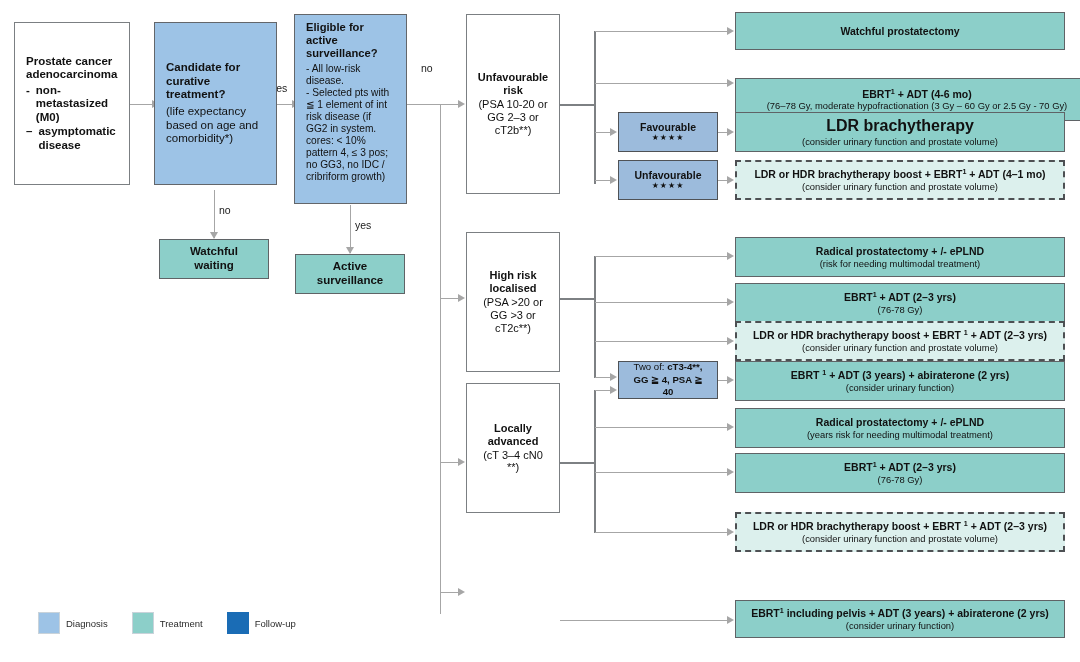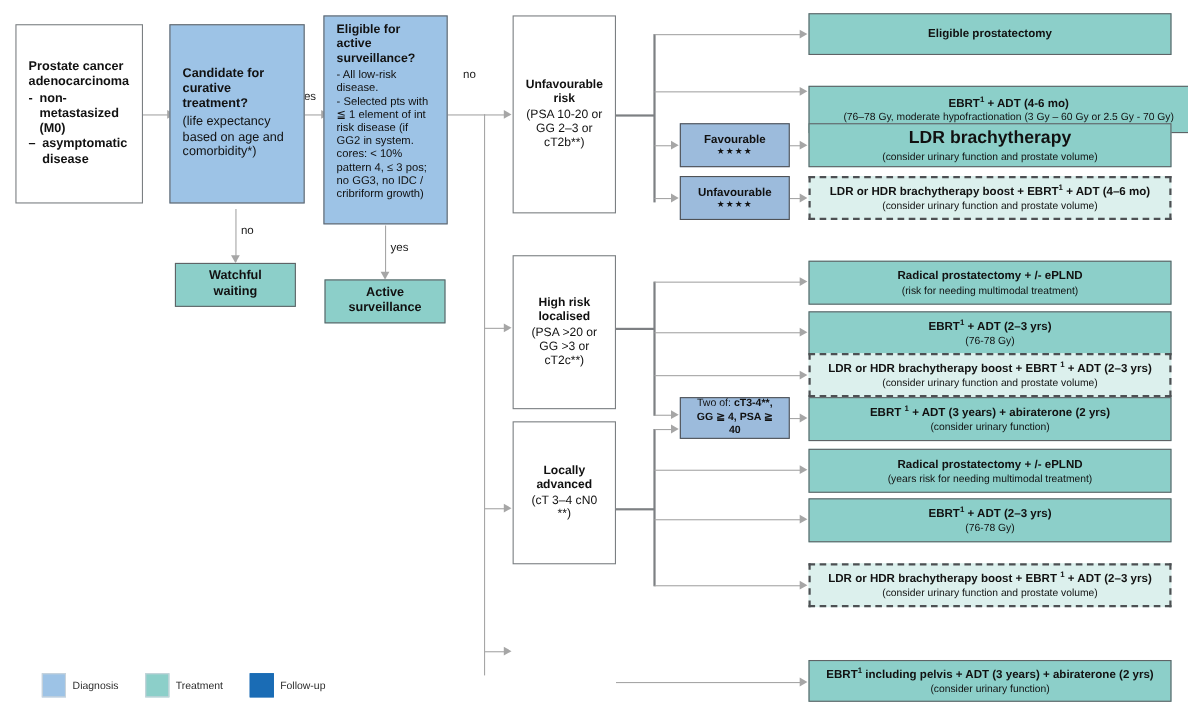--- a/index.html
+++ b/index.html
@@ -209,38 +209,38 @@
     <div class="ttl">Unfavourable</div>
     <div class="sub" style="font-size:8px;letter-spacing:1px;">★★★★</div>
   </div>
 
   <div class="node n-blue-d" style="left:618px;top:361px;width:100px;height:38px;font-size:9.6px;line-height:1.3;">
     <div><span>Two of: </span><b>cT3-4**,</b></div>
     <div style="font-weight:bold;">GG ≧ 4, PSA ≧ 40</div>
   </div>
 
   <div class="node n-teal" style="left:735px;top:12px;width:330px;height:38px;font-size:10.5px;">
-    <div class="ttl">Eligible prostatectomy</div>
+    <div class="ttl">Watchful prostatectomy</div>
   </div>
 
   <div class="node n-teal" style="left:735px;top:78px;width:364px;height:43px;font-size:9.4px;">
     <div class="ttl" style="font-size:10.5px;">
       <span>EBRT</span><sup>1</sup><span> + ADT (4-6 mo)</span>
     </div>
     <div class="sub">(76–78 Gy, moderate hypofractionation (3 Gy – 60 Gy or 2.5 Gy - 70 Gy)</div>
   </div>
 
   <div class="node n-teal" style="left:735px;top:112px;width:330px;height:40px;font-size:9.4px;">
     <div class="ttl" style="font-size:16px;">LDR brachytherapy</div>
     <div class="sub">(consider urinary function and prostate volume)</div>
   </div>
 
   <div class="node n-dash" style="left:735px;top:160px;width:330px;height:40px;font-size:9.4px;">
     <div class="ttl" style="font-size:10.5px;">
-      <span>LDR or HDR brachytherapy boost + EBRT</span><sup>1</sup><span> + ADT (4–6 mo)</span>
+      <span>LDR or HDR brachytherapy boost + EBRT</span><sup>1</sup><span> + ADT (4–1 mo)</span>
     </div>
     <div class="sub">(consider urinary function and prostate volume)</div>
   </div>
 
   <div class="node n-teal" style="left:735px;top:237px;width:330px;height:40px;font-size:9.4px;">
     <div class="ttl" style="font-size:10.5px;">Radical prostatectomy + /- ePLND</div>
     <div class="sub">(risk for needing multimodal treatment)</div>
   </div>
 
   <div class="node n-teal" style="left:735px;top:283px;width:330px;height:40px;font-size:9.4px;">

